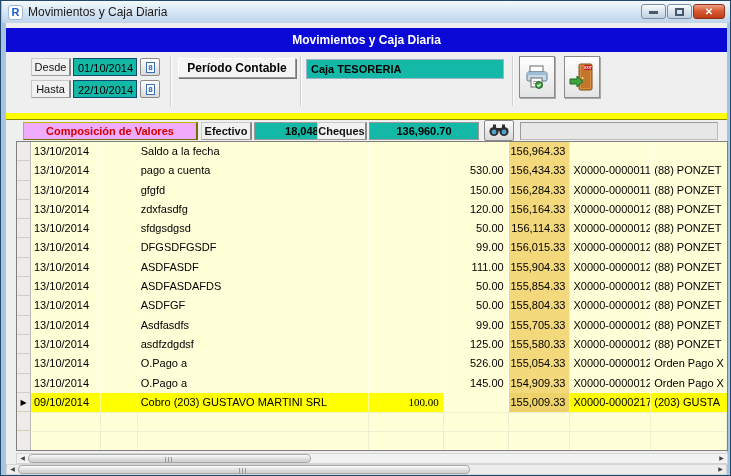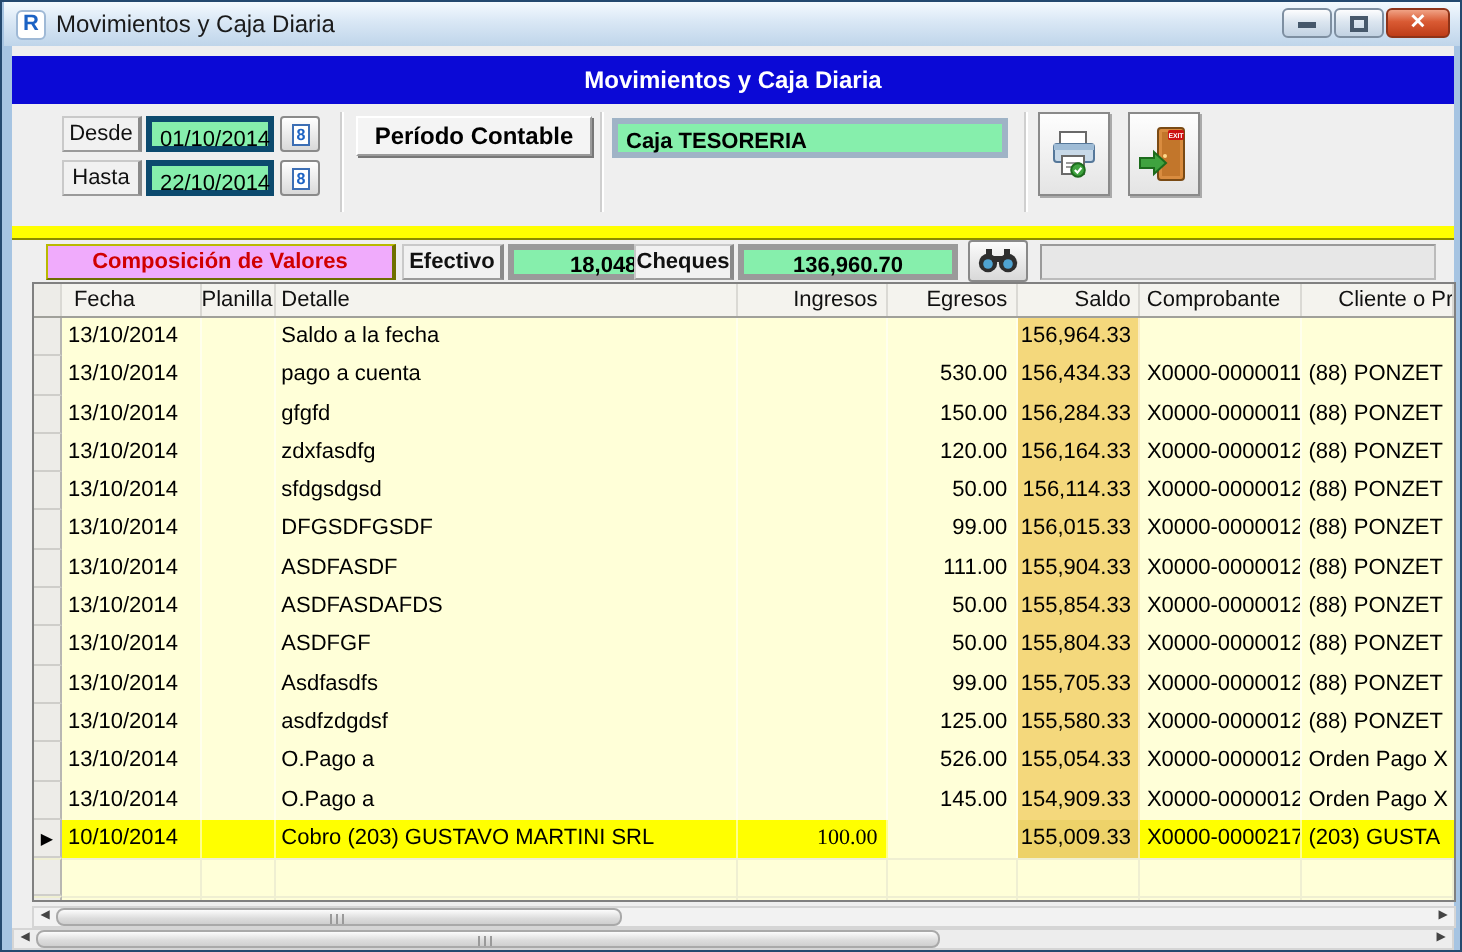--- a/index.html
+++ b/index.html
@@ -20,21 +20,21 @@
   .g-x{position:absolute;left:0;top:0;width:100%;text-align:center;color:#fff;font-size:10px;font-weight:bold;line-height:14px;}
   
   .content{position:absolute;left:5px;top:22px;width:721px;height:449px;background:#EFEFEF;}
   .header-band{position:absolute;left:0;top:5px;width:721px;height:24px;background:#0B09D6;
     color:#fff;font-weight:bold;font-size:12px;text-align:center;line-height:24px;}
   
   .sep-v{position:absolute;width:2px;background:#fff;border-left:1px solid #CFCFCF;}
   .lblbtn{position:absolute;height:18px;background:#F1F1F1;border:1px solid #C9C9C9;
     border-right:2px solid #8a8a8a;border-bottom:1px solid #9a9a9a;
     font-size:11px;color:#111;text-align:center;line-height:16px;}
-  .inp{position:absolute;background:#86efac;border:3px solid #0c4a6e;font-size:11px;color:#000;
+  .inp{position:absolute;background:#14b8a6;border:1px solid #0c4a6e;font-size:11px;color:#000;
     line-height:18px;padding-left:4px;}
   .calbtn{position:absolute;width:20px;height:18px;background:linear-gradient(#FFFFFF,#D9D9D9);
     border:1px solid #8a8a8a;border-radius:2px;cursor:pointer;}
   .calbtn .sq{position:absolute;left:5px;top:3px;width:9px;height:11px;background:#fff;border:1px solid #3C6EB4;
     font-size:8px;color:#1B62C4;text-align:center;line-height:10px;font-weight:bold;}
   .periodo-btn{position:absolute;left:172px;top:35px;width:118px;height:20px;background:#F4F4F4;
     border:1px solid #9a9a9a;border-top-color:#fff;border-left-color:#fff;box-shadow:1px 1px 0 #777;
     font-weight:bold;font-size:12px;text-align:center;line-height:18px;color:#000;cursor:pointer;}
   .periodo-range{position:absolute;left:176px;top:60px;width:110px;height:16px;background:#fff;
     border:1px solid #9a9a9a;font-weight:bold;font-size:9.5px;text-align:center;line-height:14px;color:#000;}
@@ -179,31 +179,20 @@
         <circle cx="5" cy="8" r="2.4" fill="#4FA3D1"></circle>
         <circle cx="15" cy="8" r="2.4" fill="#4FA3D1"></circle>
         <rect x="7" y="4" width="6" height="3" fill="#2E2E2E"></rect>
         <rect x="4" y="0.5" width="3" height="4" fill="#2E2E2E"></rect>
         <rect x="13" y="0.5" width="3" height="4" fill="#2E2E2E"></rect>
       </svg>
     </div>
     <div class="recess"></div>
 
     <div class="grid">
-      <div class="ghead">
-        <div class="hcell h-ind"></div>
-        <div class="hcell h-fecha">Fecha</div>
-        <div class="hcell h-planilla">Planilla</div>
-        <div class="hcell h-detalle">Detalle</div>
-        <div class="hcell h-ingresos">Ingresos</div>
-        <div class="hcell h-egresos">Egresos</div>
-        <div class="hcell h-saldo">Saldo</div>
-        <div class="hcell h-comprobante">Comprobante</div>
-        <div class="hcell h-cliente">Cliente o Pr</div>
-      </div>
       <div id="grid-rows">
           <div class="grow">
     <div class="cell c-ind"><span class="marker"></span></div>
     <div class="cell c-fecha">13/10/2014</div>
     <div class="cell c-planilla"></div>
     <div class="cell c-detalle">Saldo a la fecha</div>
     <div class="cell c-ingresos"></div>
     <div class="cell c-egresos"></div>
     <div class="cell c-saldo">156,964.33</div>
     <div class="cell c-comprobante"></div>
@@ -336,21 +325,21 @@
     <div class="cell c-planilla"></div>
     <div class="cell c-detalle">O.Pago a</div>
     <div class="cell c-ingresos"></div>
     <div class="cell c-egresos">145.00</div>
     <div class="cell c-saldo">154,909.33</div>
     <div class="cell c-comprobante">X0000-00000129</div>
     <div class="cell c-cliente">Orden Pago X</div>
   </div>
           <div class="grow sel">
     <div class="cell c-ind"><span class="marker">▶</span></div>
-    <div class="cell c-fecha">10/10/2014</div>
+    <div class="cell c-fecha">09/10/2014</div>
     <div class="cell c-planilla"></div>
     <div class="cell c-detalle">Cobro (203) GUSTAVO MARTINI SRL</div>
     <div class="cell c-ingresos">100.00</div>
     <div class="cell c-egresos"></div>
     <div class="cell c-saldo">155,009.33</div>
     <div class="cell c-comprobante">X0000-00002178</div>
     <div class="cell c-cliente">(203) GUSTA</div>
   </div>
           <div class="grow empty">
     <div class="cell c-ind"><span class="marker"></span></div>

